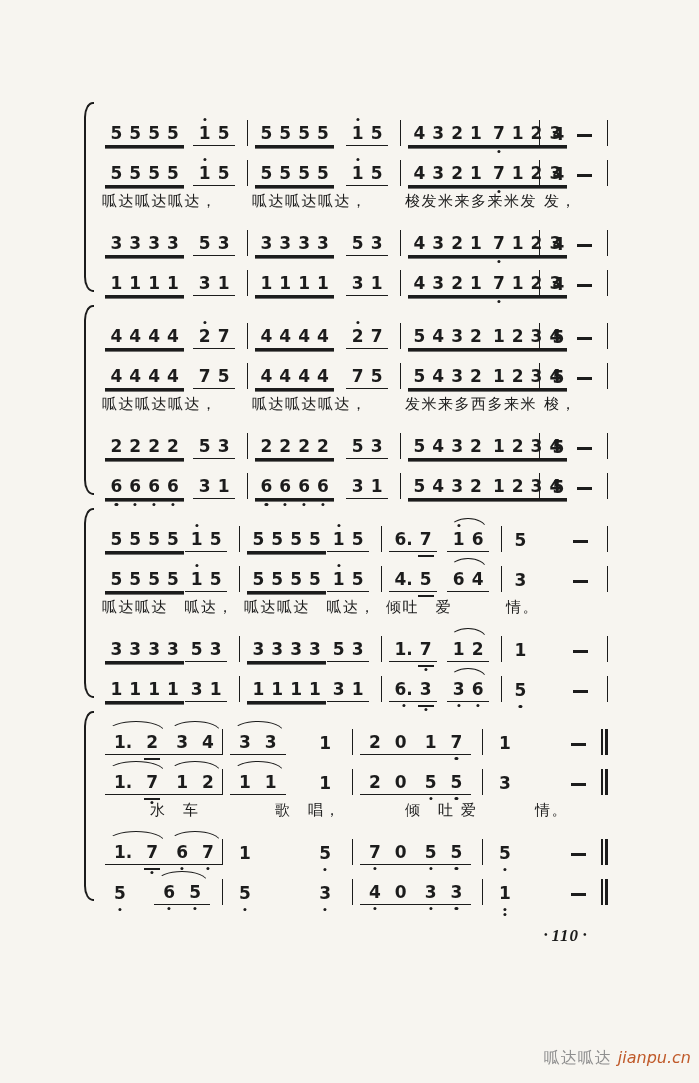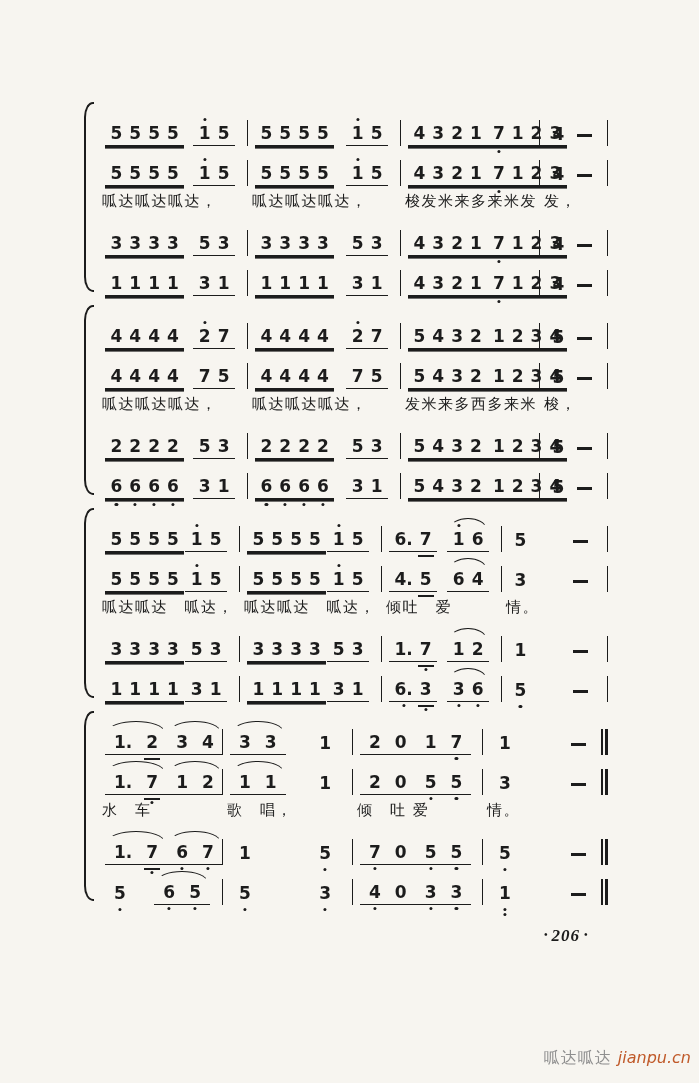--- a/index.html
+++ b/index.html
@@ -706,21 +706,21 @@
           </div>
           <div class="bar final" style="width: 125px;">
             <span class="grp">
               <span class="nt">3</span>
             </span>
             <span class="grp">
               <span class="dash"></span>
             </span>
           </div>
         </div>
-        <div class="lyr"><span class="lyc" style="width: 125px;">水　车</span><span class="lyc" style="width: 130px;">歌　唱，</span><span class="lyc" style="width: 130px;">倾　吐 爱</span><span class="lyc" style="width: 125px;">情。</span></div>
+        <div class="lyr"><span class="lyc" style="width: 125px; margin-left: 48px;">水　车</span><span class="lyc" style="width: 130px;">歌　唱，</span><span class="lyc" style="width: 130px;">倾　吐 爱</span><span class="lyc" style="width: 125px;">情。</span></div>
         <div class="stave">
           <div class="bar" style="width: 125px;">
             <span class="grp u1">
               <span class="slur"></span>
               <span class="nt">1.</span>
               <span class="nt">7<span class="dot db low"></span><span class="x2"></span></span>
             </span>
             <span class="grp u1">
               <span class="slur"></span>
               <span class="nt">6<span class="dot db"></span></span>
@@ -789,20 +789,20 @@
             </span>
             <span class="grp">
               <span class="dash"></span>
             </span>
           </div>
         </div>
       </div>
     </div>
 
   <div class="pageno">
-    <span class="bullet">•</span><span>206</span><span class="bullet">•</span>
+    <span class="bullet">•</span><span>110</span><span class="bullet">•</span>
   </div>
 
   <div class="watermark">
     <span class="wm-cn">呱达呱达</span>
     <span class="wm-url">jianpu.cn</span>
   </div>
 </div>
 
 </body></html>

